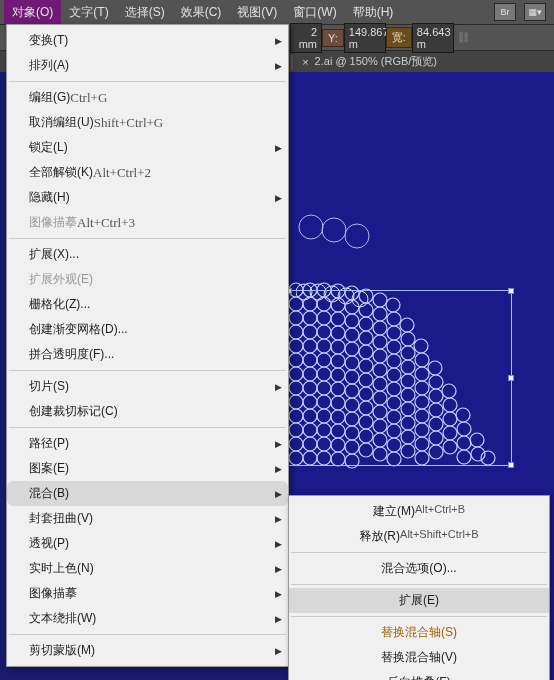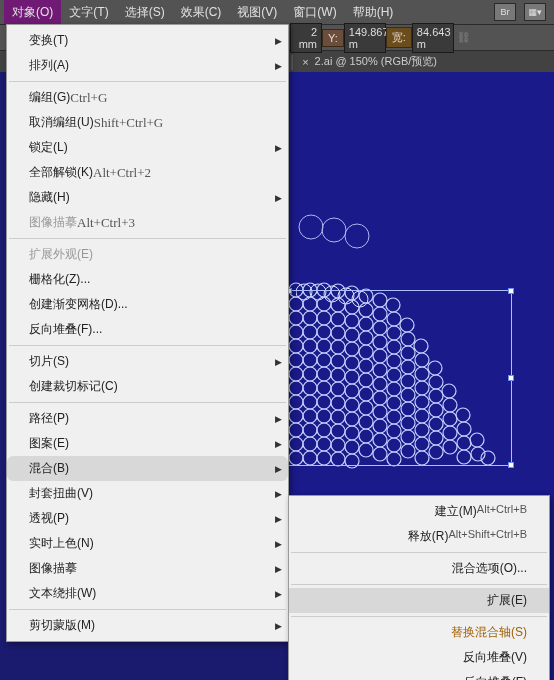--- a/index.html
+++ b/index.html
@@ -28,21 +28,21 @@
 
 .dropdown { position: absolute; left: 6px; top: 24px; width: 283px; background: #f0f0f0; border: 1px solid #999; box-shadow: 2px 2px 6px rgba(0,0,0,0.4); font-size: 12px; color: #222; padding: 3px 0; }
 .dropdown .item { padding: 4px 22px; display: flex; justify-content: flex-start; align-items: center; cursor: pointer; position: relative; }
 .dropdown .item.disabled { color: #999; }
 .dropdown .item.highlight { background: #d8d8d8; border-radius: 6px; }
 .dropdown .item .shortcut { color: #555; font-size: 13px; font-family: Liberation Serif, serif; }
 .dropdown .item .arrow { position: absolute; right: 6px; font-size: 9px; color: #333; }
 .dropdown .sep { height: 1px; background: #ccc; margin: 3px 2px; }
 
 .submenu { position: absolute; left: 288px; top: 495px; width: 262px; background: #f0f0f0; border: 1px solid #999; box-shadow: 2px 2px 6px rgba(0,0,0,0.4); font-size: 12px; color: #222; padding: 3px 0; }
-.submenu .item { padding: 4px 22px; display: flex; justify-content: flex-end; cursor: pointer; }
+.submenu .item { padding: 4px 22px; display: flex; justify-content: center; cursor: pointer; }
 .submenu .item.disabled { color: #a16207; }
 .submenu .item.highlight { background: #d8d8d8; }
 .submenu .item .shortcut { color: #555; font-size: 11px; }
 .submenu .sep { height: 1px; background: #ccc; margin: 3px 2px; }
 </style>
 </head>
 <body>
 
 <div class="menubar">
   <span class="menu-item active">对象(O)</span>
@@ -269,31 +269,34 @@
     </div>
     <div class="item">
       <span>隐藏(H)</span>
       <span class="arrow">▶</span>
     </div>
     <div class="item disabled">
       <span>图像描摹</span>
       <span class="shortcut">Alt+Ctrl+3</span>
     </div>
     <div class="sep"></div>
+    <div class="item">
+      <span>扩展(X)...</span>
+    </div>
     <div class="item disabled">
       <span>扩展外观(E)</span>
     </div>
     <div class="item">
       <span>栅格化(Z)...</span>
     </div>
     <div class="item">
       <span>创建渐变网格(D)...</span>
     </div>
     <div class="item">
-      <span>反向堆叠(F)...</span>
+      <span>拼合透明度(F)...</span>
     </div>
     <div class="sep"></div>
     <div class="item">
       <span>切片(S)</span>
       <span class="arrow">▶</span>
     </div>
     <div class="item">
       <span>创建裁切标记(C)</span>
     </div>
     <div class="sep"></div>
@@ -350,18 +353,18 @@
     </div>
     <div class="sep"></div>
     <div class="item highlight">
       <span>扩展(E)</span>
     </div>
     <div class="sep"></div>
     <div class="item disabled">
       <span>替换混合轴(S)</span>
     </div>
     <div class="item">
-      <span>反向堆叠(V)</span>
+      <span>替换混合轴(V)</span>
     </div>
     <div class="item">
       <span>反向堆叠(F)</span>
     </div>
   </div>
 
 </body></html>

